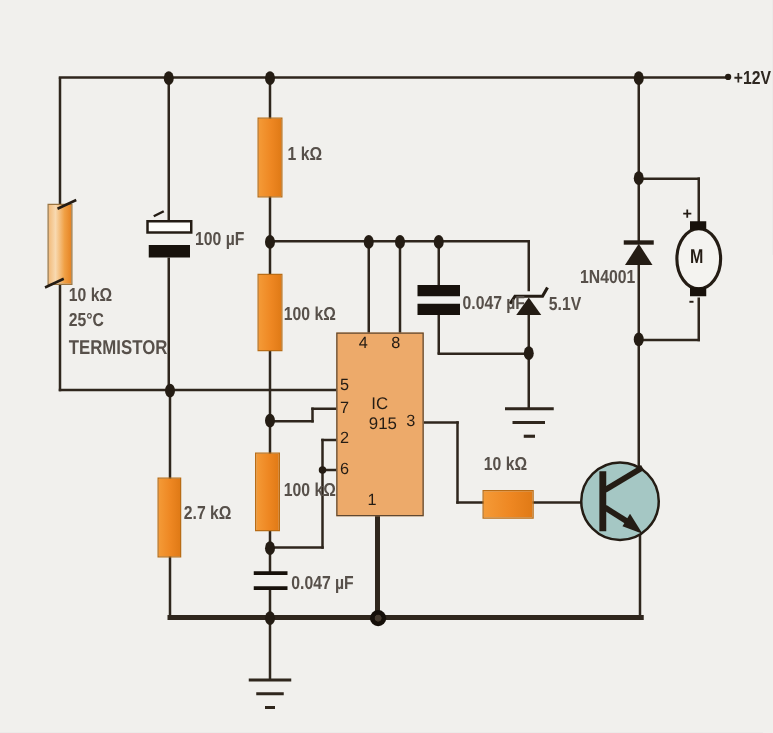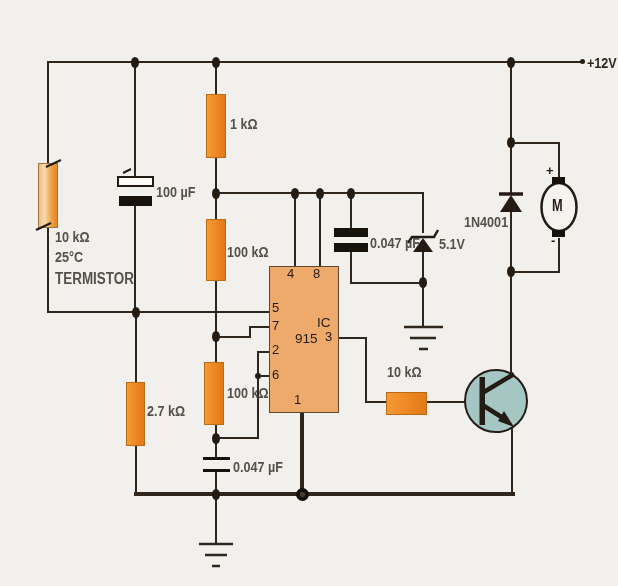--- a/index.html
+++ b/index.html
@@ -191,16 +191,16 @@
   <div class="mlbl">M</div>
 
   <div class="pin" style="left:287px;top:266px;">4</div>
   <div class="pin" style="left:313px;top:266px;">8</div>
   <div class="pin" style="left:272px;top:300px;">5</div>
   <div class="pin" style="left:272px;top:318px;">7</div>
   <div class="pin" style="left:272px;top:342px;">2</div>
   <div class="pin" style="left:272px;top:367px;">6</div>
   <div class="pin" style="left:294px;top:392px;">1</div>
   <div class="pin" style="left:325px;top:329px;">3</div>
-  <div class="ictxt" style="left:297px;top:315px;margin-left:20px;">IC</div>
+  <div class="ictxt" style="left:297px;top:315px;">IC</div>
   <div class="ictxt" style="left:295px;top:331px;">915</div>
 
 </div>
 
 </body></html>

